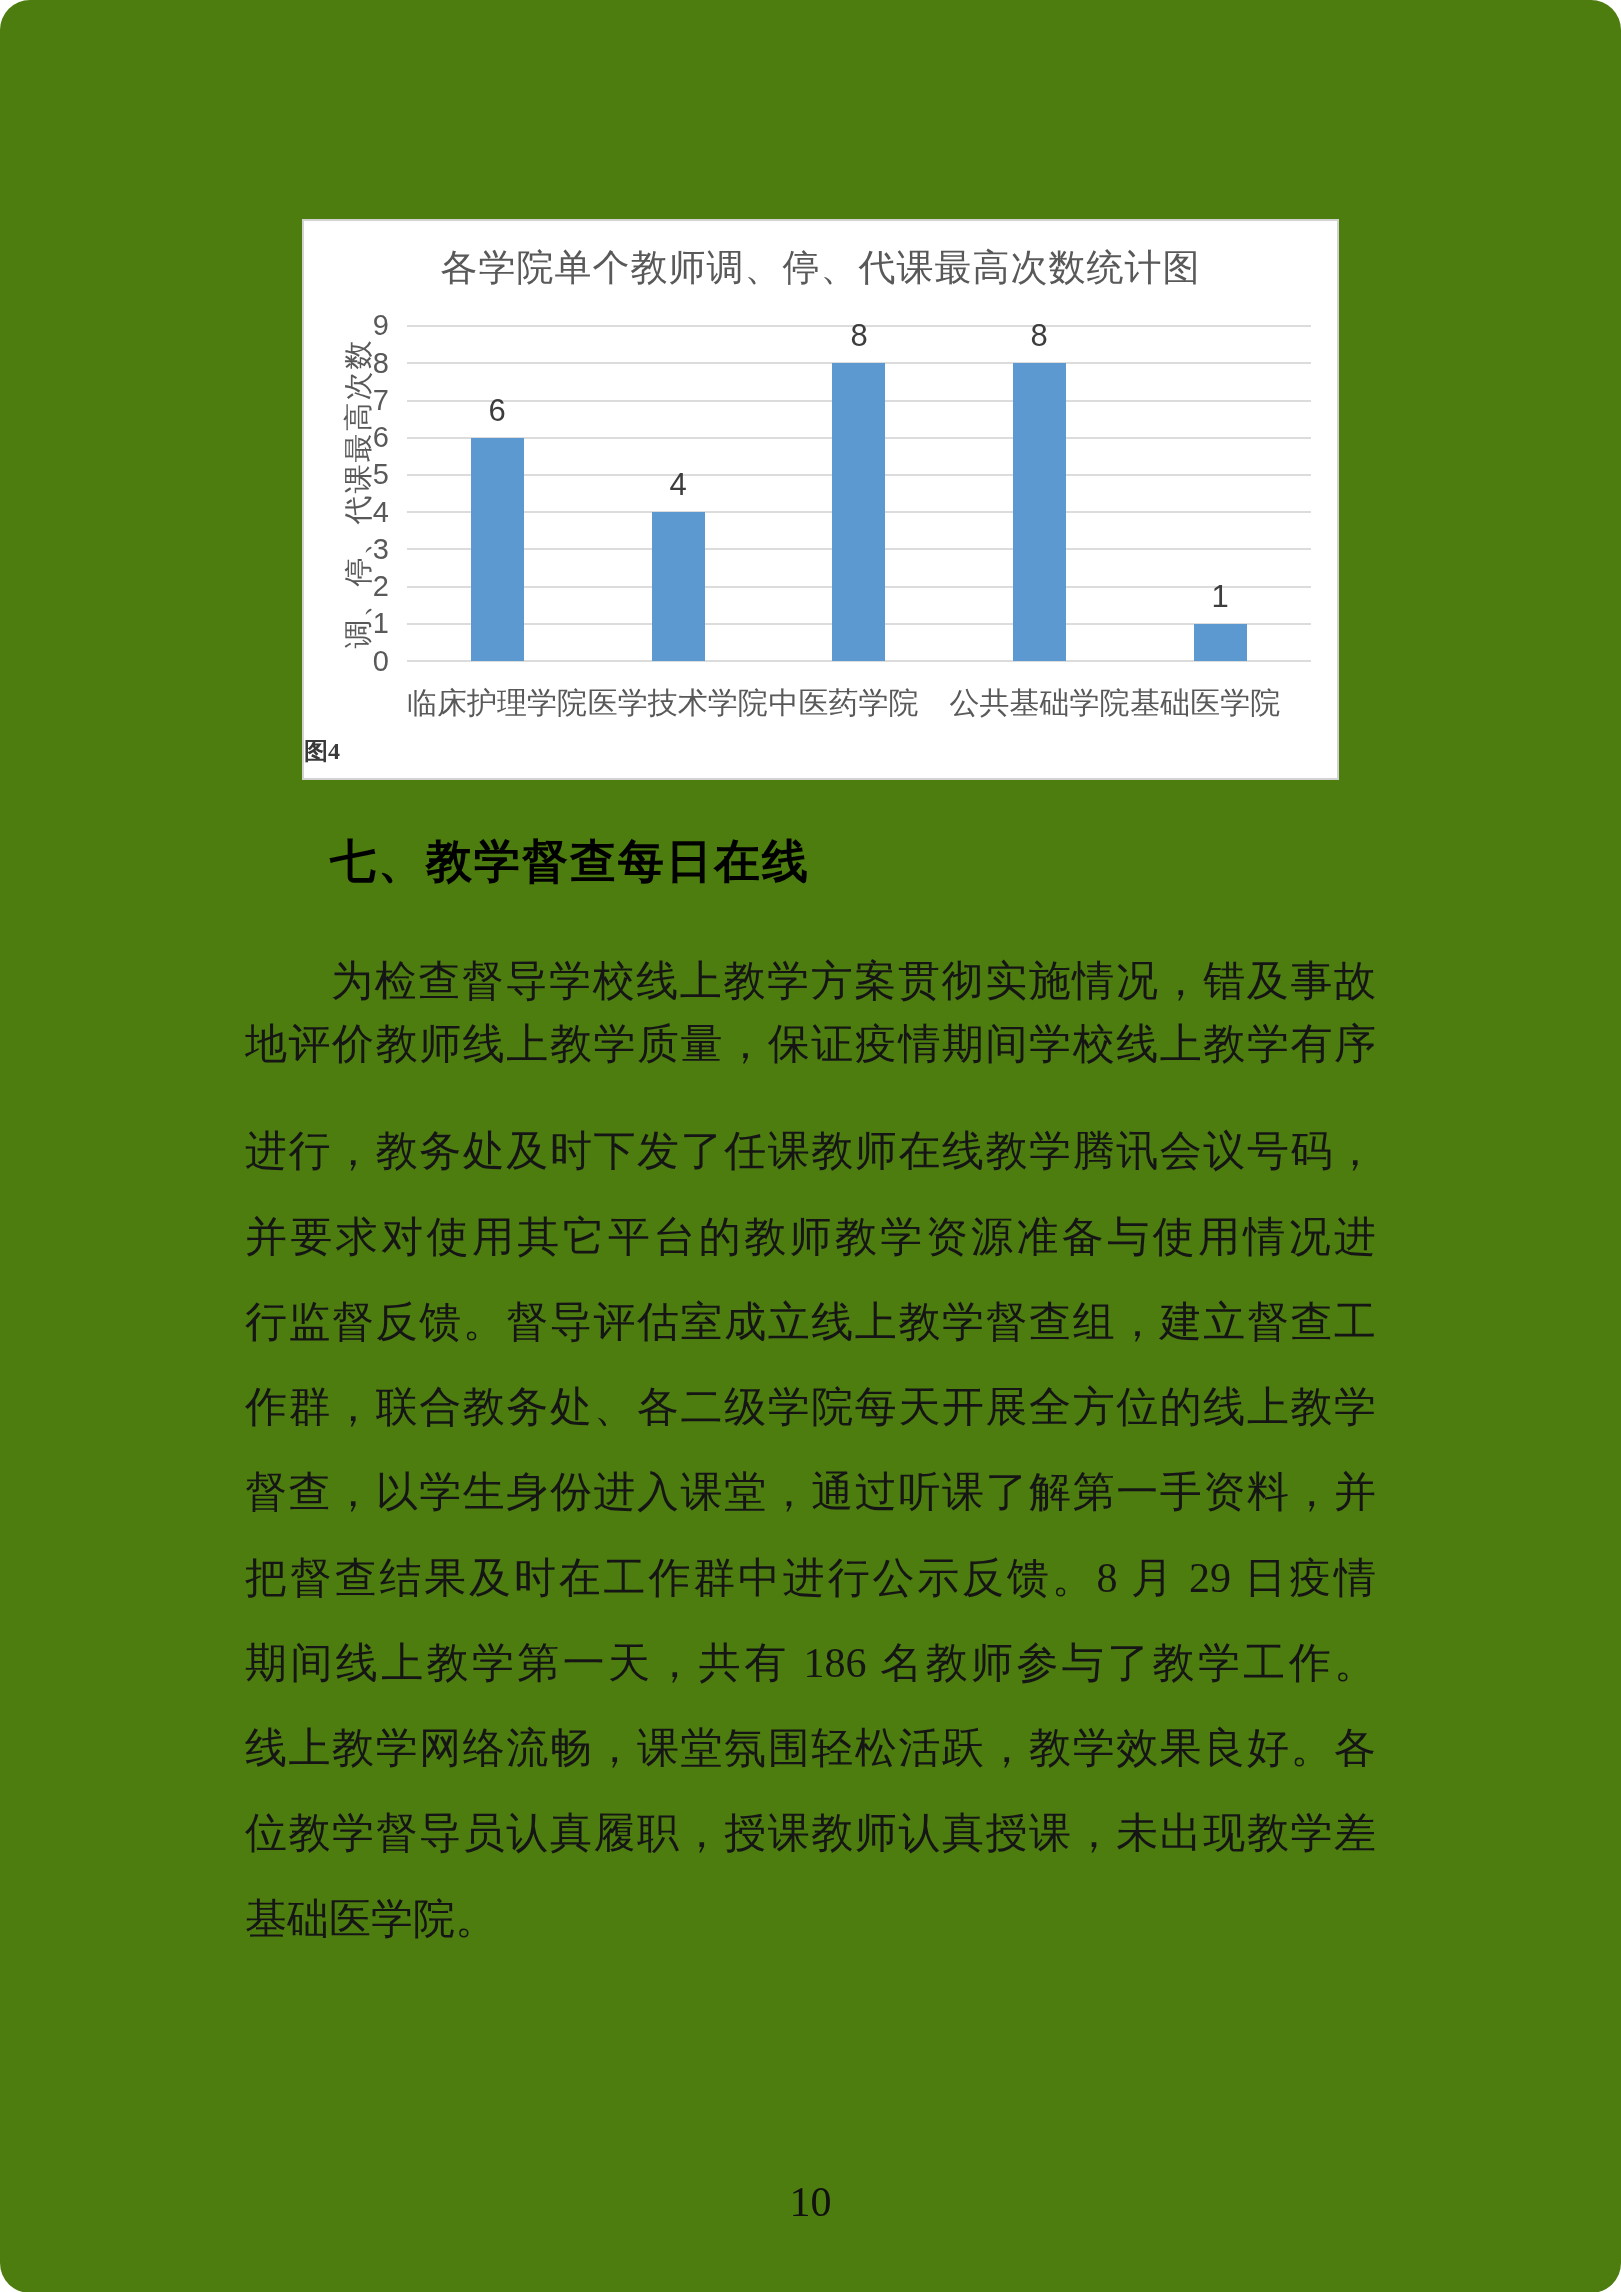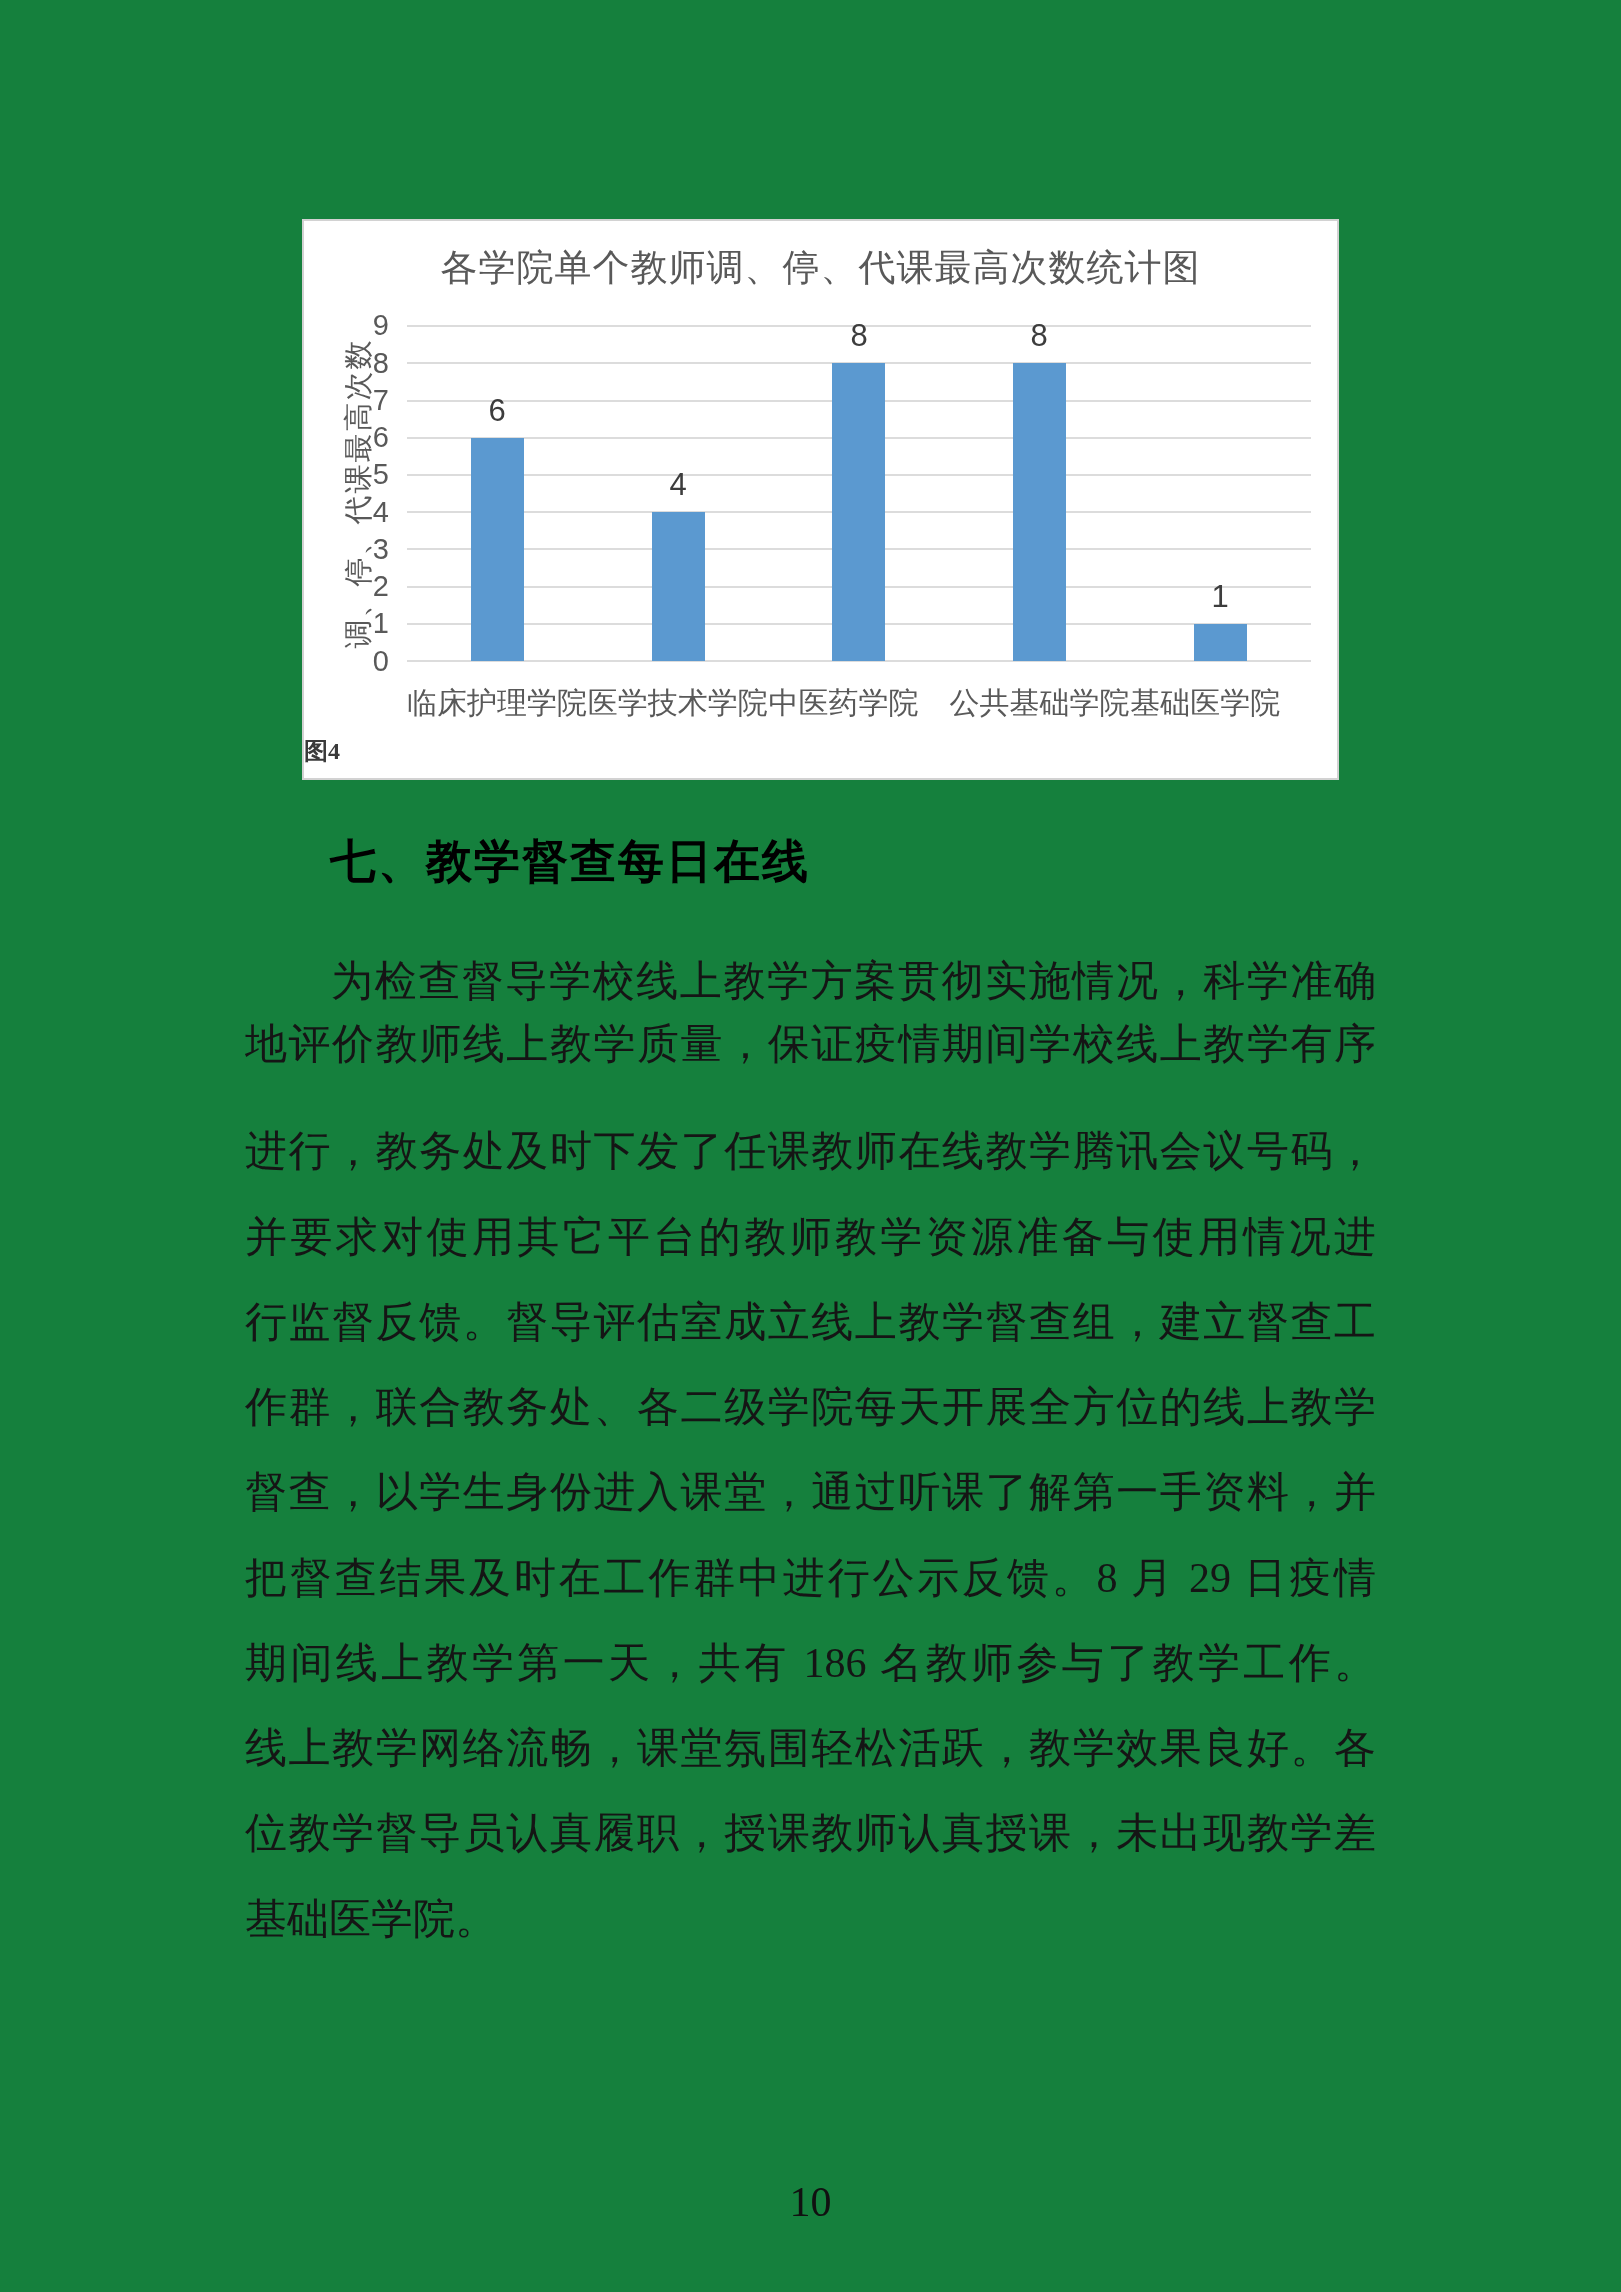--- a/index.html
+++ b/index.html
@@ -1,18 +1,18 @@
 <!DOCTYPE html>
 <html><head>
 <meta charset="utf-8">
 <style>
   html,body{margin:0;padding:0;background:#ffffff;}
   .page{
-    position:relative;width:1621px;height:2293px;background:#15803d;overflow:hidden;
-    font-family:"Liberation Serif","DejaVu Serif",serif;color:#111;
+    position:relative;width:1621px;height:2293px;background:#4d7c0f;overflow:hidden;
+    font-family:"Liberation Serif","DejaVu Serif",serif;color:#111;border-radius:30px;
   }
 
   
   .chart-box{
     position:absolute;left:302px;top:219px;width:1037px;height:561px;
     border:2px solid #d2d2d2;background:#fff;box-sizing:border-box;
   }
   .chart-title{
     position:absolute;left:0;top:21.6px;width:100%;text-align:center;
     font-size:37px;color:#595959;letter-spacing:1px;white-space:nowrap;
@@ -103,21 +103,21 @@
         <div class="cat">医学技术学院</div>
         <div class="cat">中医药学院</div>
         <div class="cat">公共基础学院</div>
         <div class="cat">基础医学院</div>
       </div>
     <div class="fig-caption">图4</div>
   </div>
 
   <div class="heading">七、教学督查每日在线</div>
 
-  <div class="line indent" style="top:954px">为检查督导学校线上教学方案贯彻实施情况，科学准确</div>
+  <div class="line indent" style="top:954px">为检查督导学校线上教学方案贯彻实施情况，错及事故</div>
   <div class="line" style="top:1017px">地评价教师线上教学质量，保证疫情期间学校线上教学有序</div>
   <div class="line" style="top:1124px">进行，教务处及时下发了任课教师在线教学腾讯会议号码，</div>
   <div class="line" style="top:1210px">并要求对使用其它平台的教师教学资源准备与使用情况进</div>
   <div class="line" style="top:1295px">行监督反馈。督导评估室成立线上教学督查组，建立督查工</div>
   <div class="line" style="top:1380px">作群，联合教务处、各二级学院每天开展全方位的线上教学</div>
   <div class="line" style="top:1465px">督查，以学生身份进入课堂，通过听课了解第一手资料，并</div>
   <div class="line" style="top:1551px">把督查结果及时在工作群中进行公示反馈。8 月 29 日疫情</div>
   <div class="line" style="top:1636px">期间线上教学第一天，共有 186 名教师参与了教学工作。</div>
   <div class="line" style="top:1721px">线上教学网络流畅，课堂氛围轻松活跃，教学效果良好。各</div>
   <div class="line" style="top:1806px">位教学督导员认真履职，授课教师认真授课，未出现教学差</div>

